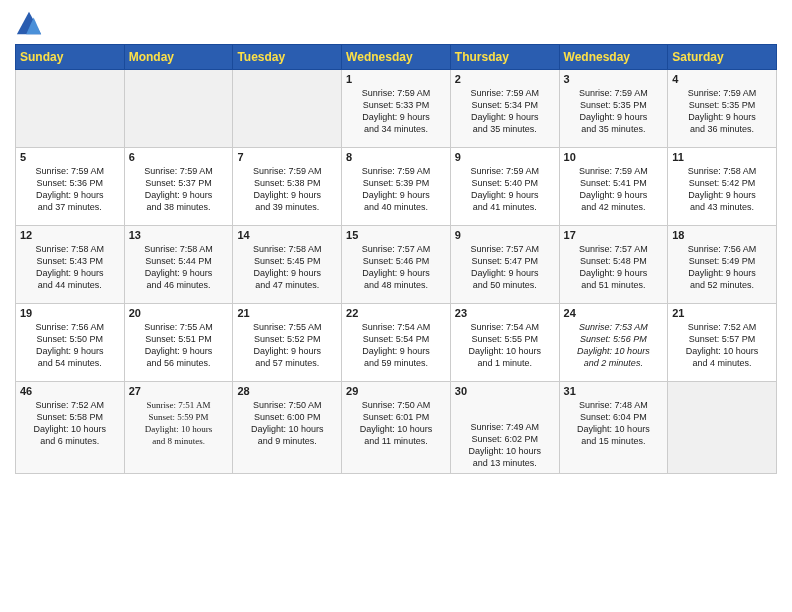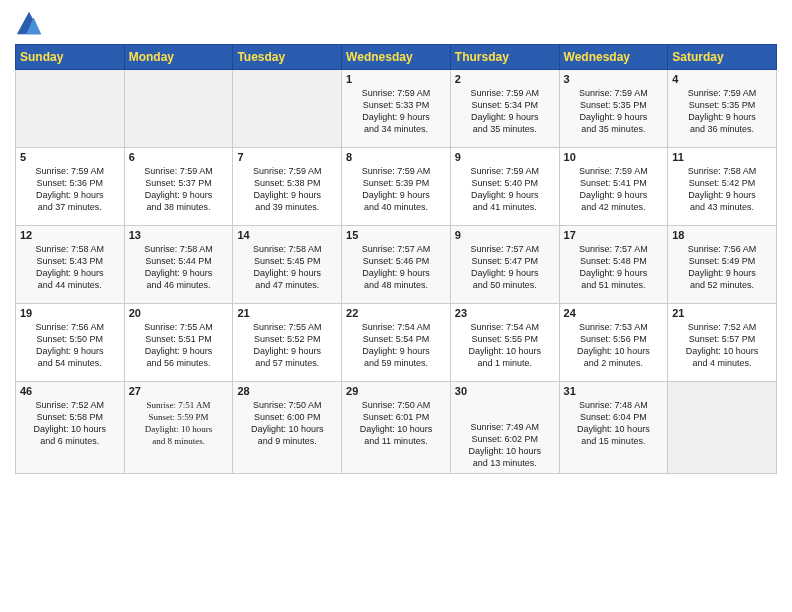--- a/index.html
+++ b/index.html
@@ -285,21 +285,21 @@
           </td>
           <td>
             <span class="day-num">23</span>
             <div class="cell-text" style="white-space: pre-line;">Sunrise: 7:54 AM
 Sunset: 5:55 PM
 Daylight: 10 hours
 and 1 minute.</div>
           </td>
           <td>
             <span class="day-num">24</span>
-            <div class="cell-text" style="white-space: pre-line;">Sunrise: 7:53 AM
+            <div class="cell-text" style="white-space: pre-line; font-style: italic;">Sunrise: 7:53 AM
 Sunset: 5:56 PM
 Daylight: 10 hours
 and 2 minutes.</div>
           </td>
           <td>
             <span class="day-num">21</span>
             <div class="cell-text" style="white-space: pre-line;">Sunrise: 7:52 AM
 Sunset: 5:57 PM
 Daylight: 10 hours
 and 4 minutes.</div>

